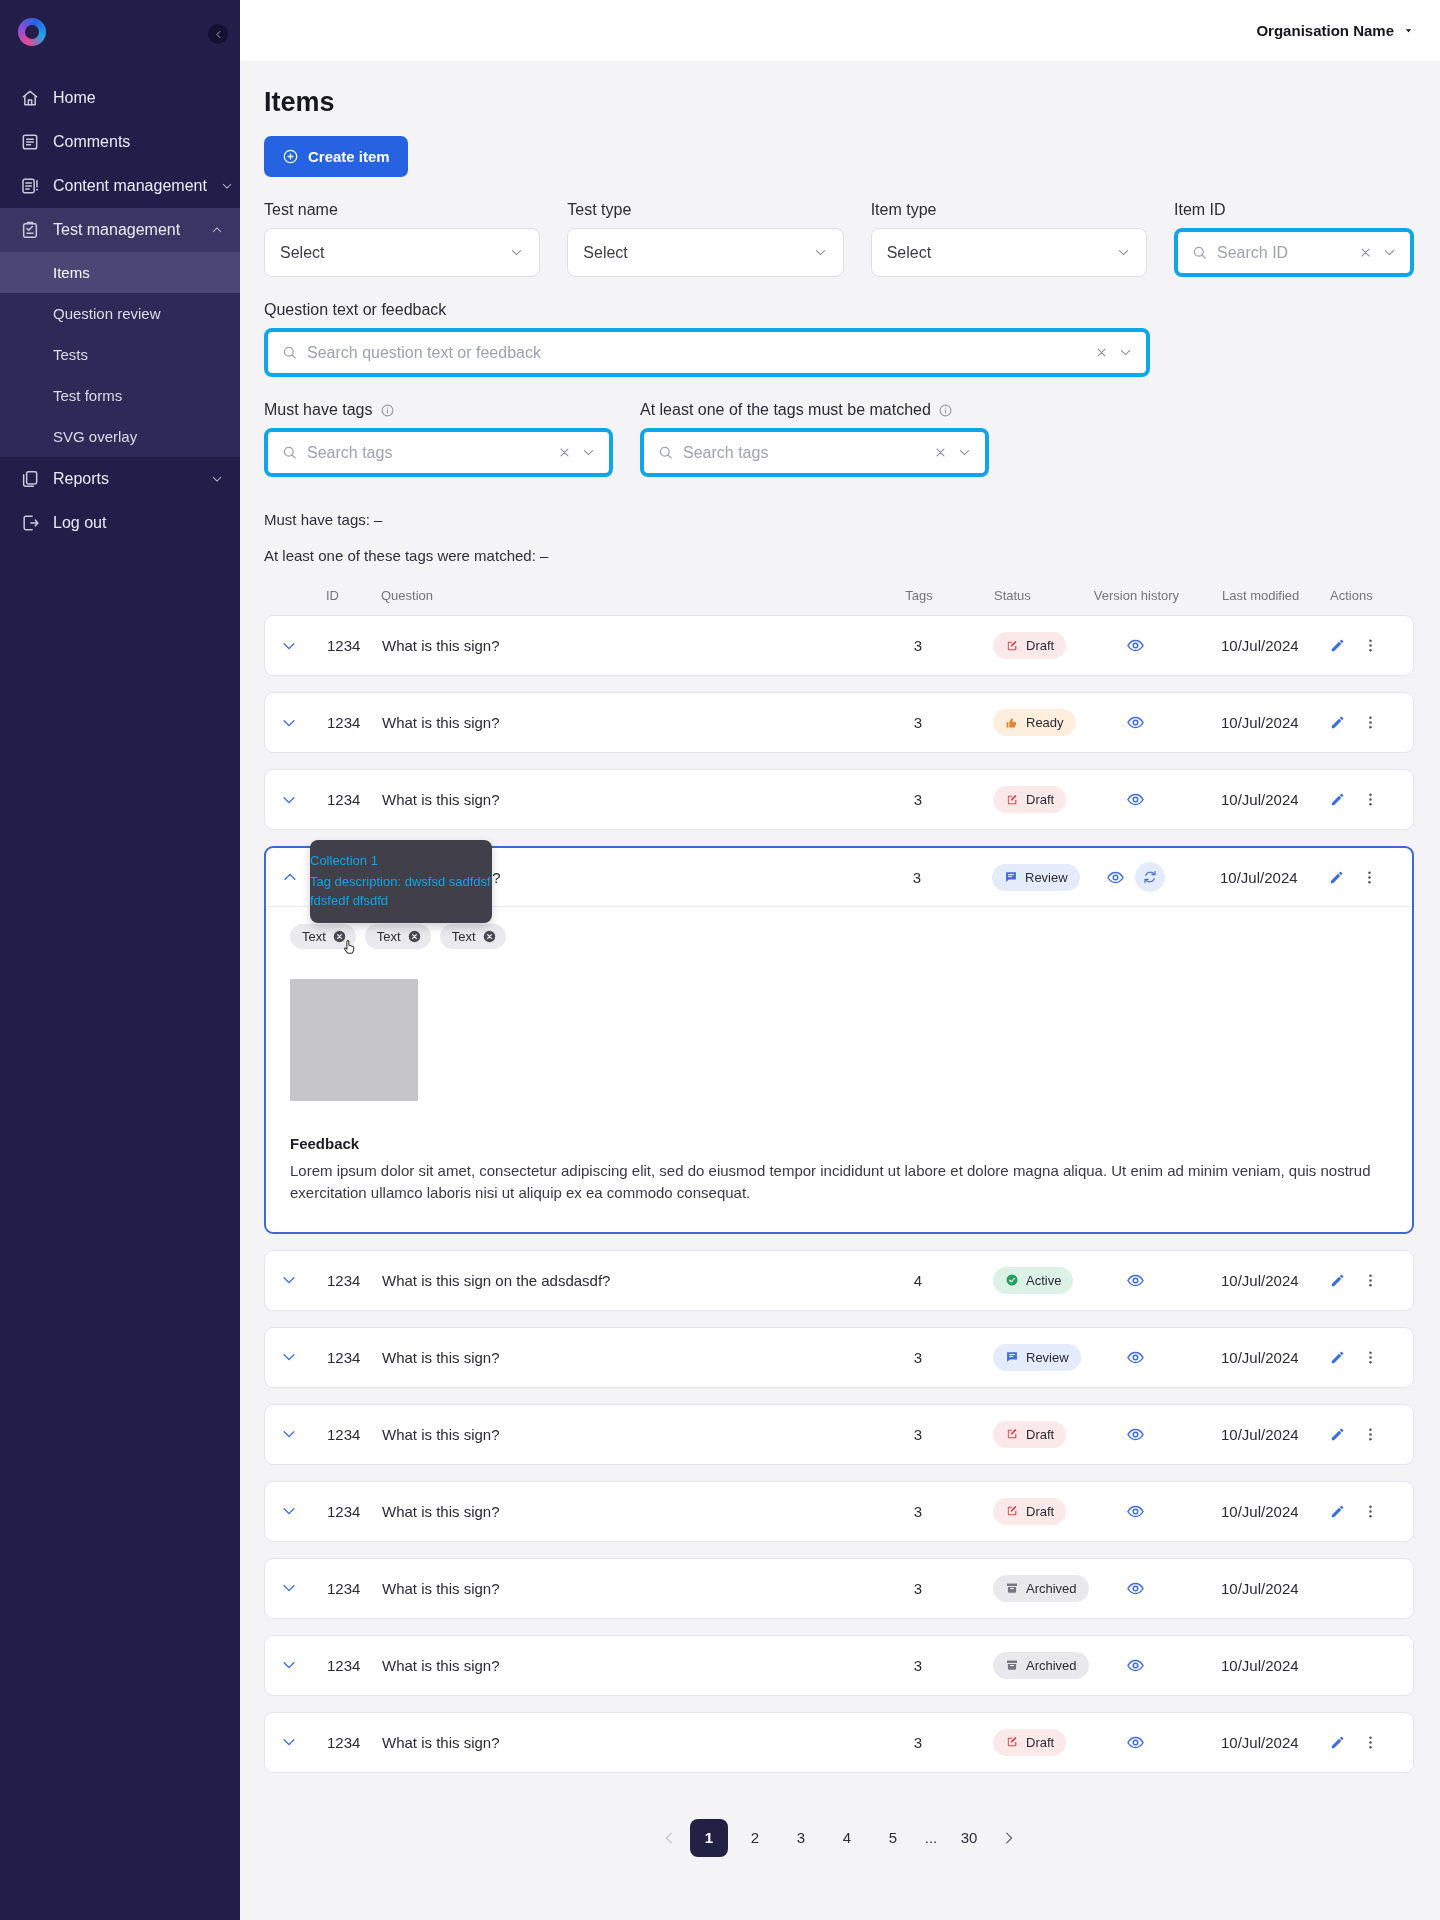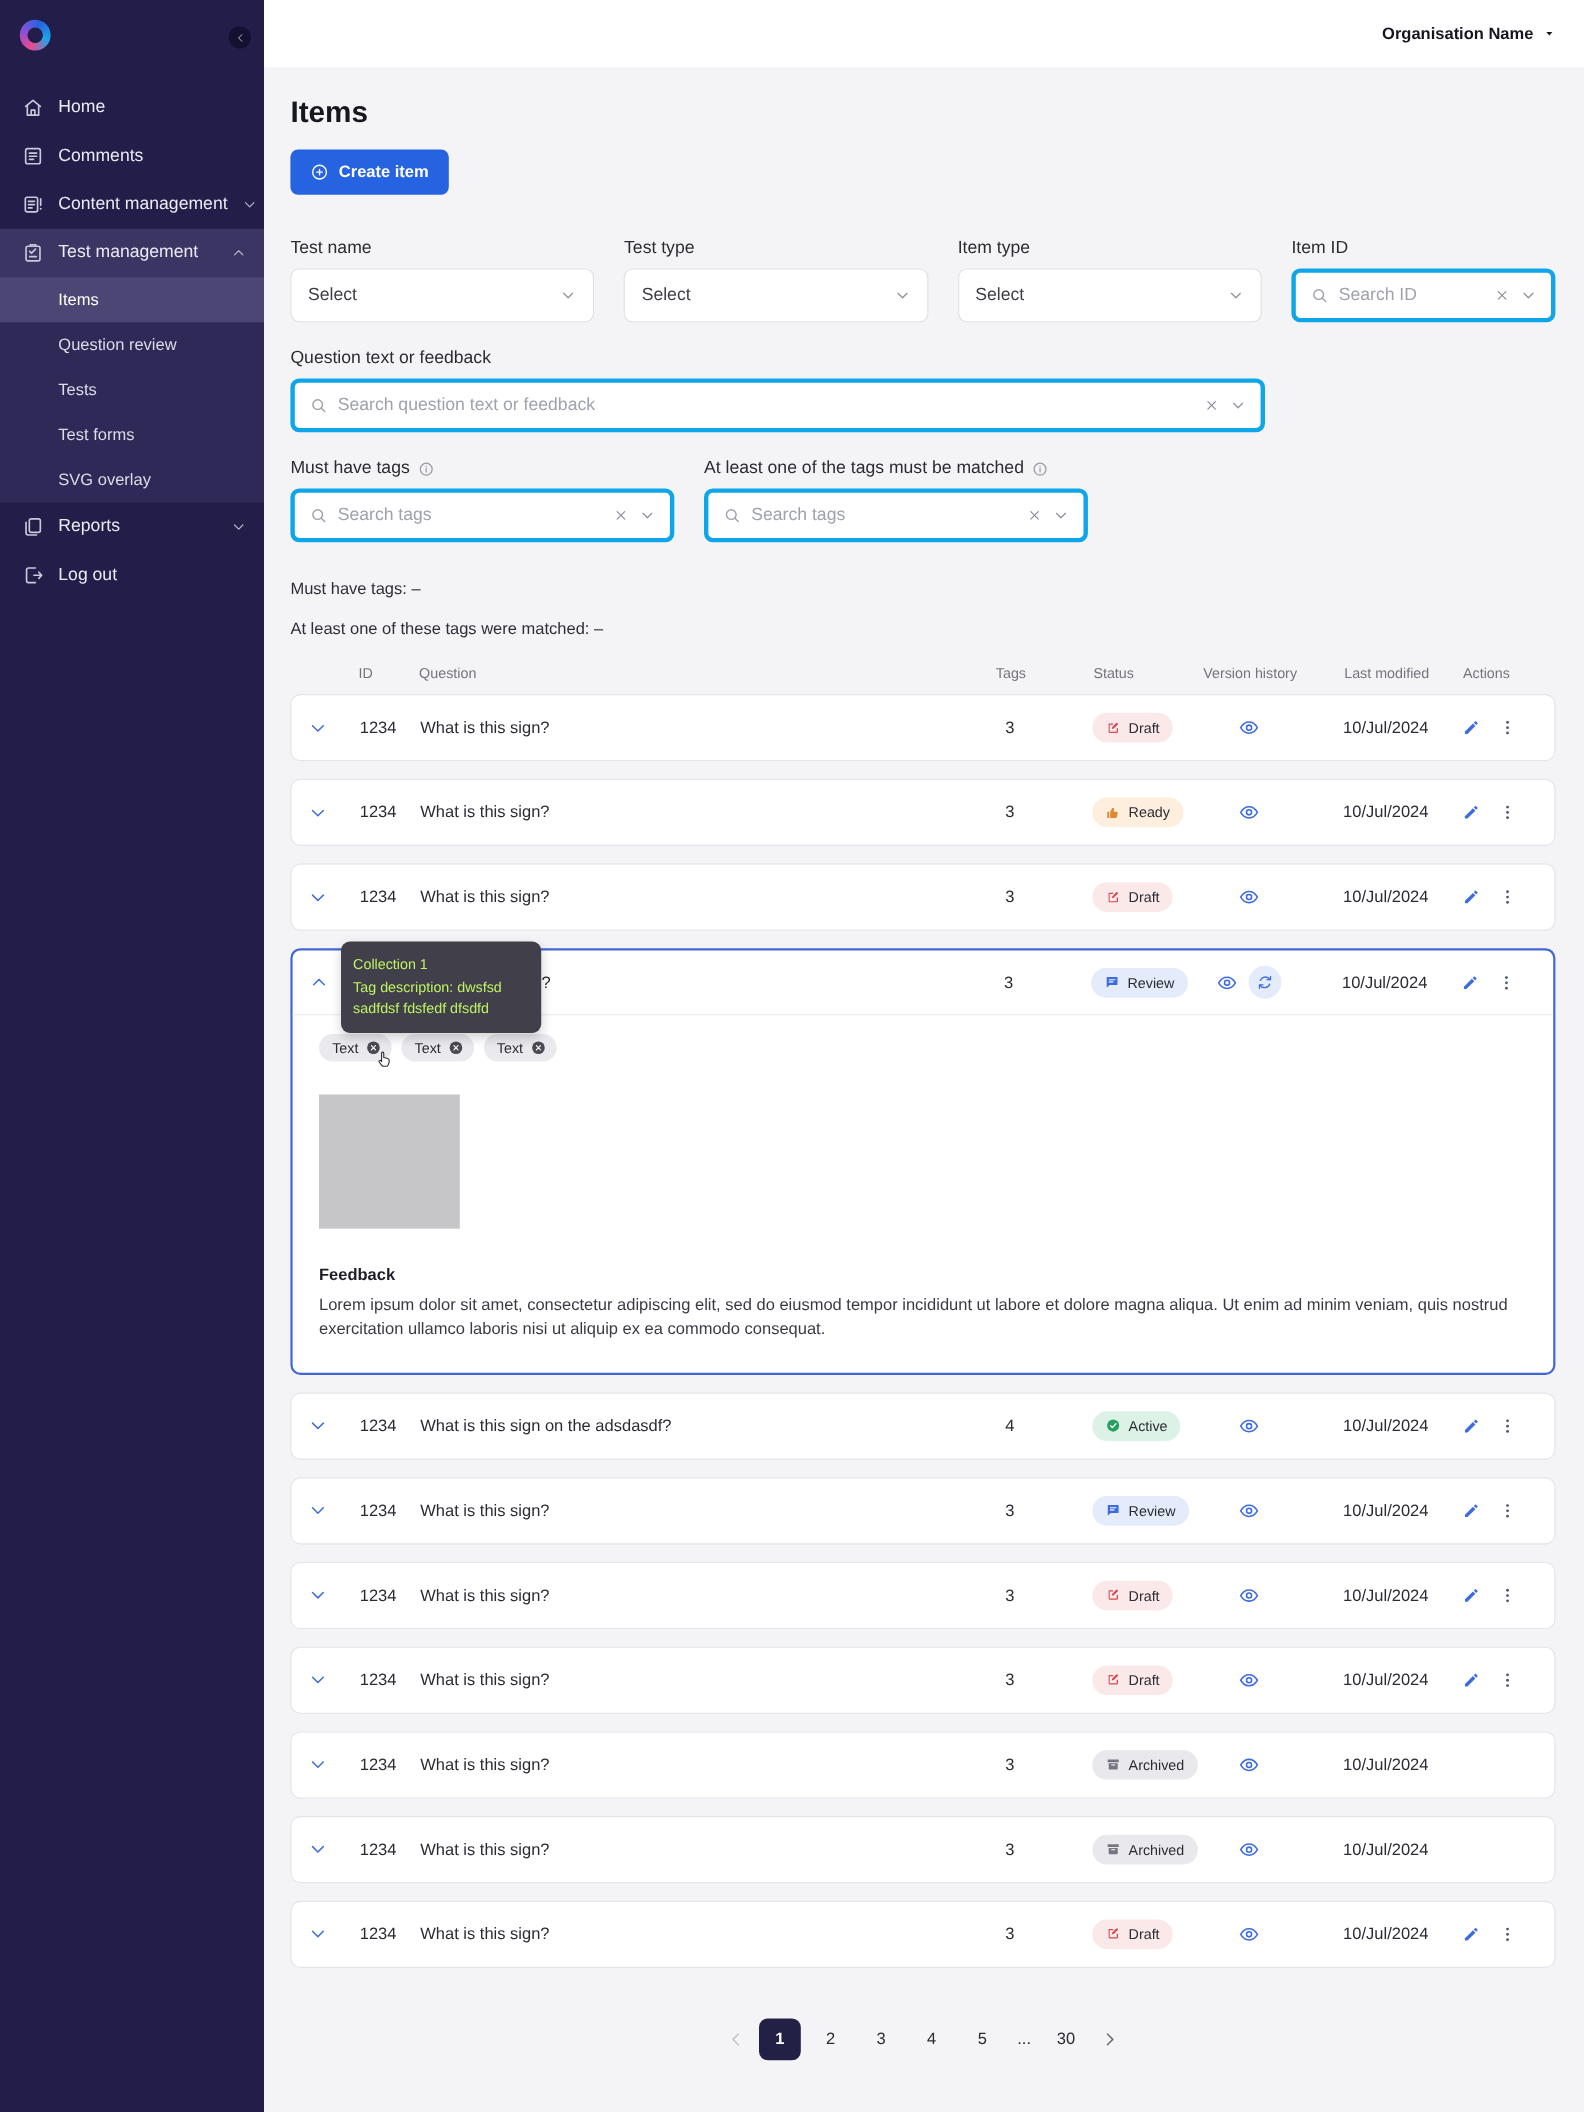--- a/index.html
+++ b/index.html
@@ -32,21 +32,21 @@
   .topbar{height:61px;flex:0 0 61px;background:#fff;display:flex;align-items:center;justify-content:flex-end;padding:0 26px}
   .org{display:flex;align-items:center;gap:9px;font-weight:700;font-size:15px;color:#15151f;cursor:pointer}
   .org .icn{width:11px;height:11px;color:#15151f}
   .content{padding:26px 26px 60px 24px;width:100%}
   .page-title{font-size:27px;font-weight:700;color:#17171f}
   .create-btn{margin-top:18px;display:inline-flex;align-items:center;gap:9px;background:#2563e0;color:#fff;border:none;
         border-radius:7px;padding:12px 18px;font-size:15px;font-weight:700;cursor:pointer;font-family:inherit}
   .create-btn .icn{width:17px;height:17px}
 
   
-  .filters{margin-top:40px}
+  .filters{margin-top:24px}
   .filter label{display:block;font-size:16px;color:#2b2b33;margin-bottom:9px}
   .label-row{display:flex;align-items:center;gap:7px;margin-bottom:9px}
   .label-row label{margin-bottom:0}
   .info-icn{width:15px;height:15px;color:#9a9aa6}
   .row1{display:grid;grid-template-columns:1fr 1fr 1fr 240px;gap:27px}
   .select{height:49px;background:#fff;border:1px solid #dfdfe6;border-radius:8px;display:flex;align-items:center;
         justify-content:space-between;padding:0 15px;font-size:16px;color:#3c3c46;cursor:pointer}
   .chev-icn{width:15px;height:15px;color:#8f8f9b;flex:0 0 15px}
   .searchbox{height:49px;background:#fff;border:4px solid #0ea5e9;border-radius:8px;display:flex;align-items:center;padding:0 13px;gap:9px}
   .searchbox input{flex:1;border:none;outline:none;font-size:16px;font-family:inherit;color:#3c3c46;min-width:0;background:transparent}
@@ -98,22 +98,22 @@
   .tag-list{display:flex;gap:9px}
   .tag-pill{position:relative;display:inline-flex;align-items:center;gap:6px;background:#e9e9ee;border-radius:99px;
         padding:5px 9px 5px 12px;font-size:13px;color:#2b2b33}
   .tag-x{background:none;border:none;padding:0;display:inline-flex;color:#4a4a55;cursor:pointer}
   .tag-x .icn{width:15px;height:15px}
   .cursor-hand{position:absolute;right:-2px;top:14px;width:18px;height:18px;z-index:6}
   .img-placeholder{width:128px;height:122px;background:#c6c6c9;margin-top:30px}
   .feedback-h{font-size:15px;font-weight:700;margin-top:34px;color:#1d1d27}
   .feedback-t{font-size:15px;color:#3a3a44;line-height:1.45;margin-top:8px;max-width:1102px}
 
-  .tooltip{position:absolute;left:44px;top:-8px;width:182px;background:#403f4a;color:#bef264;border-radius:8px;
-        padding:12px 11px;font-size:13px;line-height:1.45;z-index:5;box-shadow:0 4px 10px rgba(0,0,0,.18)}
+  .tooltip{position:absolute;left:44px;top:-8px;width:182px;background:#403f4a;color:#0ea5e9;border-radius:8px;
+        padding:12px 0;font-size:13px;line-height:1.45;z-index:5;box-shadow:0 4px 10px rgba(0,0,0,.18)}
   .tt-title{margin-bottom:2px}
 
   
   .pagination{margin-top:46px;display:flex;justify-content:center;align-items:center;gap:8px}
   .pg-item{min-width:38px;height:38px;border:none;background:transparent;font-size:15px;color:#2b2b33;border-radius:8px;
         cursor:pointer;font-family:inherit}
   .pg-item.current{background:#232046;color:#fff;font-weight:700}
   .pg-ellipsis{min-width:22px;text-align:center;color:#2b2b33;font-size:15px}
   .pg-arrow{background:none;border:none;cursor:pointer;display:inline-flex;padding:4px}
   .pg-arrow .icn{width:18px;height:18px}

